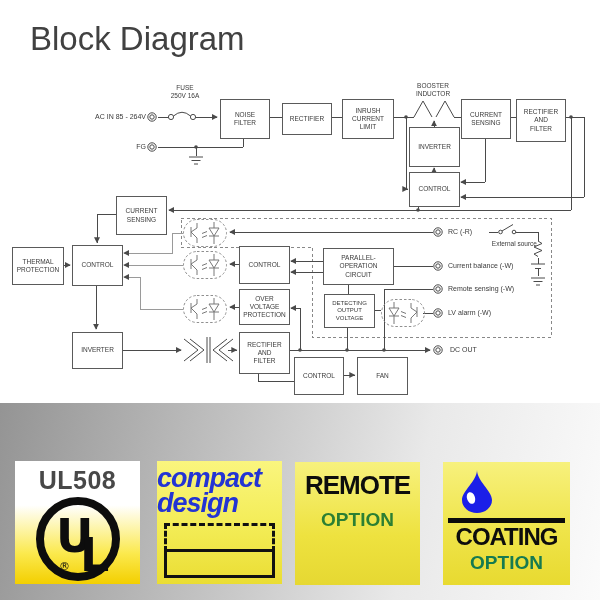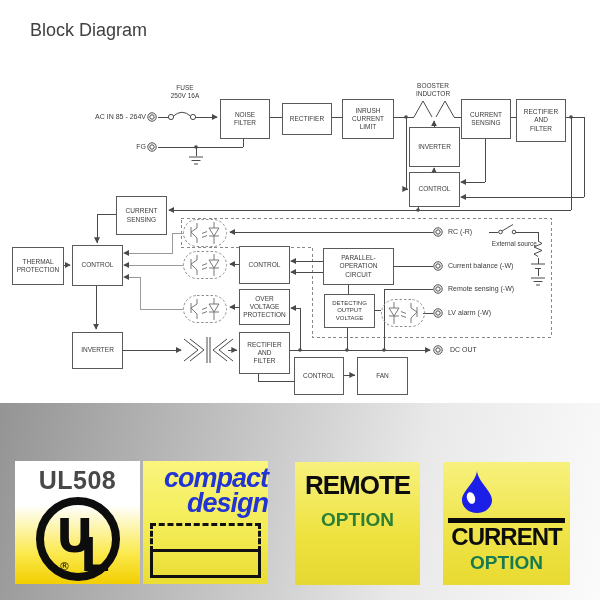--- a/index.html
+++ b/index.html
@@ -1,39 +1,39 @@
 <!DOCTYPE html>
 <html><head>
 <meta charset="utf-8">
 <style>
   html,body{margin:0;padding:0;background:#fff;}
   .stage{position:relative;width:600px;height:600px;overflow:hidden;background:#fff;
          font-family:"Liberation Sans",sans-serif;}
   
   .white-area{position:absolute;left:0;top:0;width:600px;height:403px;background:#fff;}
-  .page-title{position:absolute;left:30px;top:20px;font-size:18px;font-weight:400;
+  .page-title{position:absolute;left:30px;top:20px;font-size:33px;font-weight:400;
               color:#414141;letter-spacing:0;margin:0;}
   svg.wires{position:absolute;left:0;top:0;z-index:1;}
   .blk{position:absolute;z-index:2;background:#fff;border:1px solid #5a5a5a;
        display:flex;align-items:center;justify-content:center;text-align:center;
        font-size:6.5px;line-height:1.25;color:#3a3a3a;white-space:pre-line;}
   .lbl{position:absolute;z-index:2;font-size:7px;color:#3a3a3a;line-height:1.2;
        white-space:pre-line;}
   .lbl.small{font-size:6.5px;}
   .lbl.center{text-align:center;}
   .lbl.right{text-align:right;}
   
   .gray-band{position:absolute;left:0;top:403px;width:600px;height:197px;
              background:linear-gradient(102deg,#949494 0%,#c3c3c3 38%,#e9e9e9 68%,#fbfbfb 100%);}
   .badge{position:absolute;top:58px;width:125px;height:123px;}
   .badge-ul{left:15px;background:linear-gradient(180deg,#ffffff 0%,#ffffff 36%,#fbe94e 75%,#f3cf00 100%);
             text-align:center;}
   .badge-ul .heading{font-size:25px;font-weight:bold;color:#484848;margin-top:5px;letter-spacing:0.5px;}
-  .badge-compact{left:143px;background:linear-gradient(180deg,#faf57e 0%,#f3ec55 55%,#eadd33 100%);
-                 text-align:right;}
+  .badge-compact{left:157px;background:linear-gradient(180deg,#faf57e 0%,#f3ec55 55%,#eadd33 100%);
+                 text-align:left;}
   .badge-compact .blue{color:#2334d4;font-style:italic;font-weight:bold;font-size:27px;
                        line-height:0.93;letter-spacing:-1px;}
   .badge-compact .l2{}
   .case-dashed{position:absolute;left:7px;right:7px;top:62px;height:26px;
                border:3.5px dashed #111;border-bottom:none;}
   .case-solid{position:absolute;left:7px;right:7px;top:88px;height:23px;
               border:3px solid #111;background:transparent;}
   .badge-remote{left:295px;top:59px;background:linear-gradient(180deg,#f7f17d 0%,#eee23f 60%,#e6d832 100%);
                 text-align:center;}
   .badge-remote .t1{font-size:26px;font-weight:bold;color:#0d0d0d;letter-spacing:-1px;margin-top:8px;}
@@ -264,17 +264,17 @@
       <div class="t1">REMOTE</div>
       <div class="t3">OPTION</div>
     </div>
 
     <div class="badge badge-coating">
       <svg class="droplet" width="30" height="44" viewBox="0 0 30 44">
         <path d="M15,1 C15,12 0,22 0,31 a15,13 0 0 0 30,0 C30,22 15,12 15,1 Z" fill="#1b1fe8"></path>
         <ellipse cx="9" cy="29" rx="4" ry="6" fill="#ffffff" transform="rotate(-18 9 29)"></ellipse>
       </svg>
       <div class="bar"></div>
-      <div class="t1">CURRENT</div>
+      <div class="t1">COATING</div>
       <div class="t2">OPTION</div>
     </div>
   </div>
 </div>
 
 </body></html>

